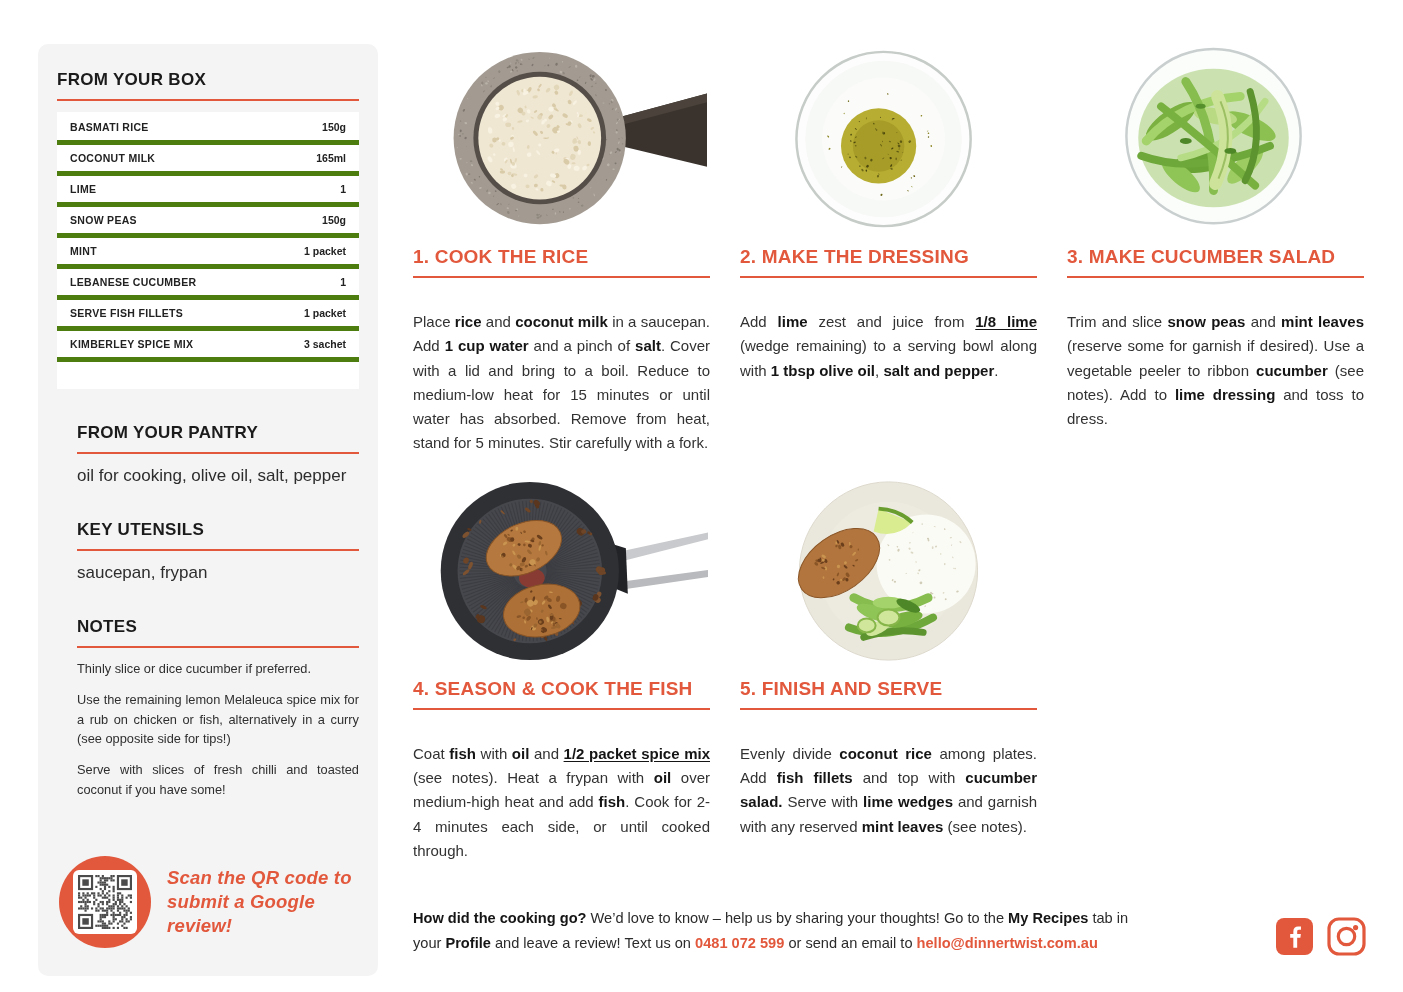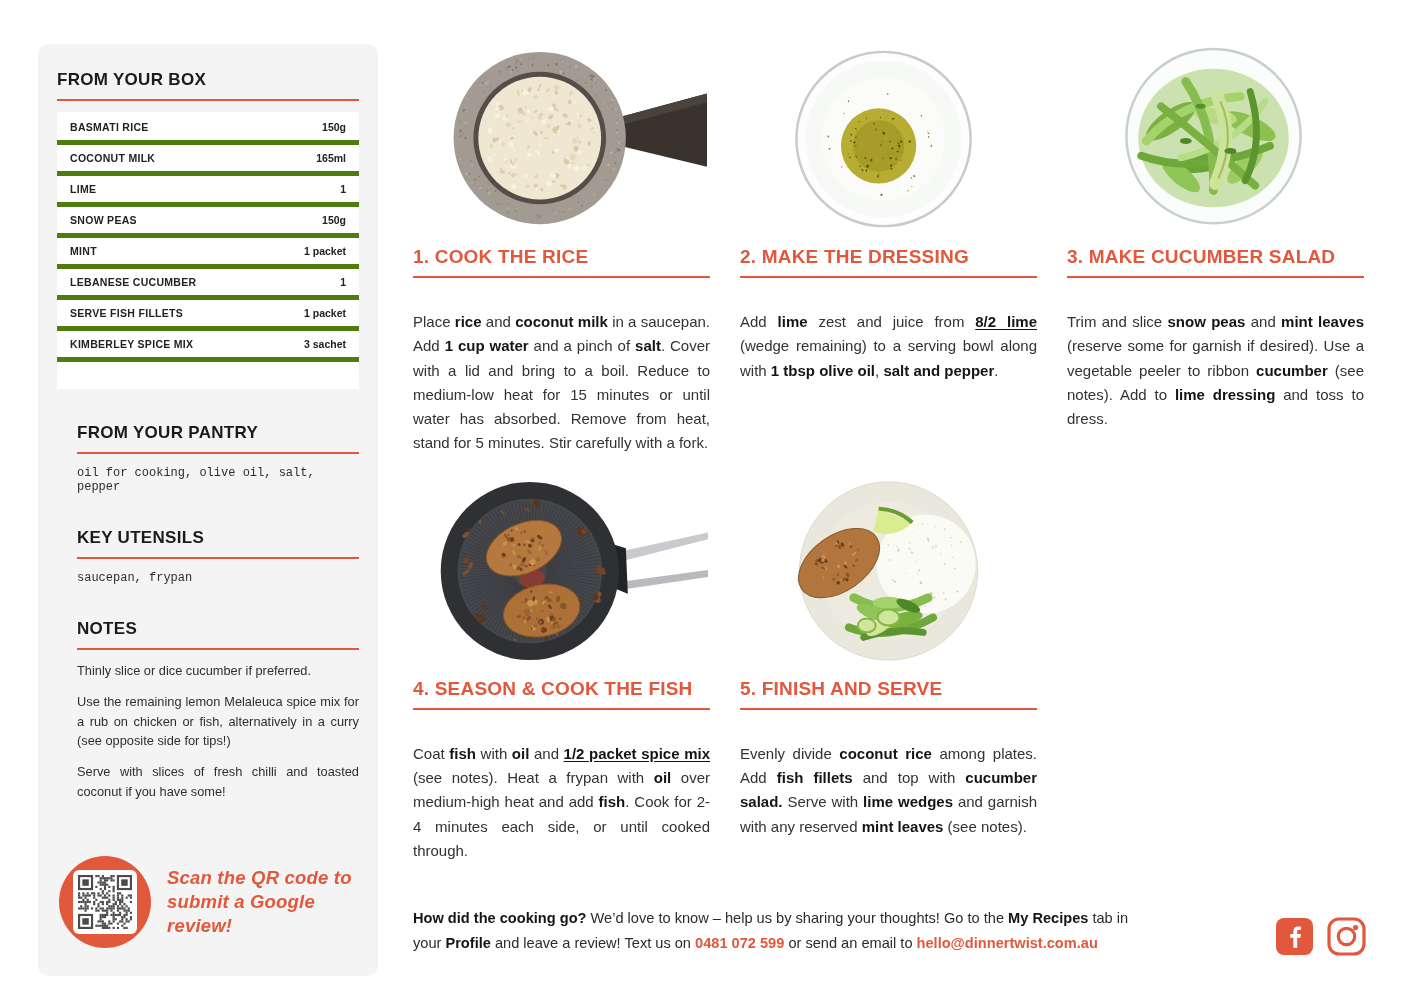--- a/index.html
+++ b/index.html
@@ -29,21 +29,21 @@
   .sb-section{margin-top:34px;margin-left:20px;}
   .box-table{
     background:#fff;margin-top:11px;padding:2px 0 27px 0;
   }
   .box-row{
     display:flex;justify-content:space-between;align-items:center;
     height:31px;padding:0 13px;border-bottom:5px solid #4d7c0f;
   }
   .box-name{font-size:10.5px;font-weight:700;color:#222;letter-spacing:.3px;}
   .box-qty{font-size:10.5px;font-weight:700;color:#222;text-align:center;}
-  .sb-text{font-size:12px;color:#2d2d2d;margin-top:12px;font-family:Liberation Mono, monospace;}
+  .sb-text{font-size:17px;color:#2d2d2d;margin-top:12px;}
   .sb-note{font-size:12.8px;color:#2f2f2f;line-height:1.55;margin-top:11px;text-align:justify;}
   .qr-row{margin-top:auto;display:flex;align-items:center;gap:16px;padding:0 0 8px 2px;}
   .qr-circle{
     width:92px;height:92px;border-radius:50%;background:var(--accent);
     display:flex;align-items:center;justify-content:center;flex:0 0 auto;
   }
   .qr-white{width:64px;height:64px;background:#fff;border-radius:6px;
     display:flex;align-items:center;justify-content:center;}
   .qr-caption{
     color:var(--accent);font-size:18.5px;line-height:1.3;
@@ -709,21 +709,21 @@
             <ellipse cx="190.4" cy="87.2" rx="0.8" ry="0.7" fill="#8a8420" transform="rotate(-9 190.4 87.2)"></ellipse>
             <ellipse cx="169.7" cy="145.3" rx="1.1" ry="0.4" fill="#6e6717" transform="rotate(19 169.7 145.3)"></ellipse>
             <ellipse cx="183.3" cy="69.5" rx="0.8" ry="0.7" fill="#8a8420" transform="rotate(-13 183.3 69.5)"></ellipse>
             <ellipse cx="142.9" cy="149.4" rx="1.2" ry="1.0" fill="#6e6717" transform="rotate(-59 142.9 149.4)"></ellipse>
             <ellipse cx="89.1" cy="90.5" rx="1.2" ry="0.7" fill="#8a8420" transform="rotate(50 89.1 90.5)"></ellipse>
             <ellipse cx="190.4" cy="91.0" rx="0.8" ry="0.7" fill="#6e6717" transform="rotate(-69 190.4 91.0)"></ellipse>
           </g>
       </svg>
     </div>
     <div class="step-title">2. MAKE THE DRESSING</div>
-    <p class="step-body"><span>Add </span><span class="b">lime</span><span> zest and juice from </span><span class="b u">8/2 lime</span><span> (wedge remaining) to a serving bowl along with </span><span class="b">1 tbsp olive oil</span><span>, </span><span class="b">salt and pepper</span><span>.</span></p>
+    <p class="step-body"><span>Add </span><span class="b">lime</span><span> zest and juice from </span><span class="b u">1/8 lime</span><span> (wedge remaining) to a serving bowl along with </span><span class="b">1 tbsp olive oil</span><span>, </span><span class="b">salt and pepper</span><span>.</span></p>
   </section>
 
   <section class="card" style="grid-column:3;grid-row:1;">
     <div class="photo">
       <svg viewBox="0 0 300 185">
         <defs>
             <clipPath id="bowlclip">
               <circle cx="148" cy="90" r="83"></circle>
             </clipPath>
           </defs>

